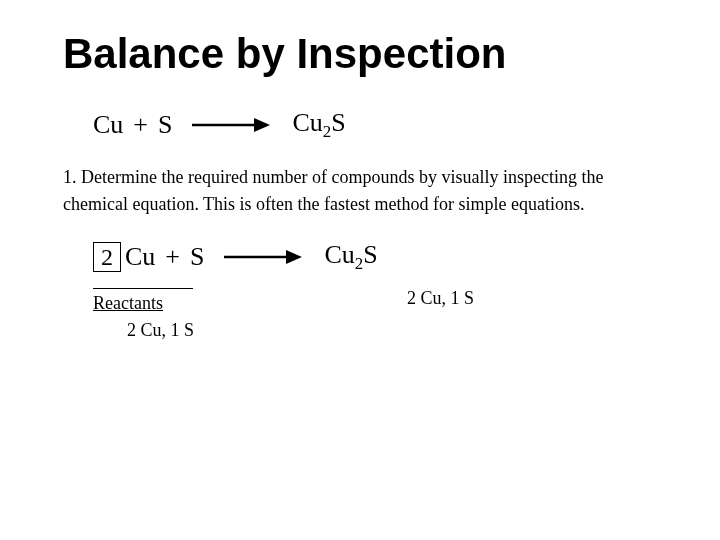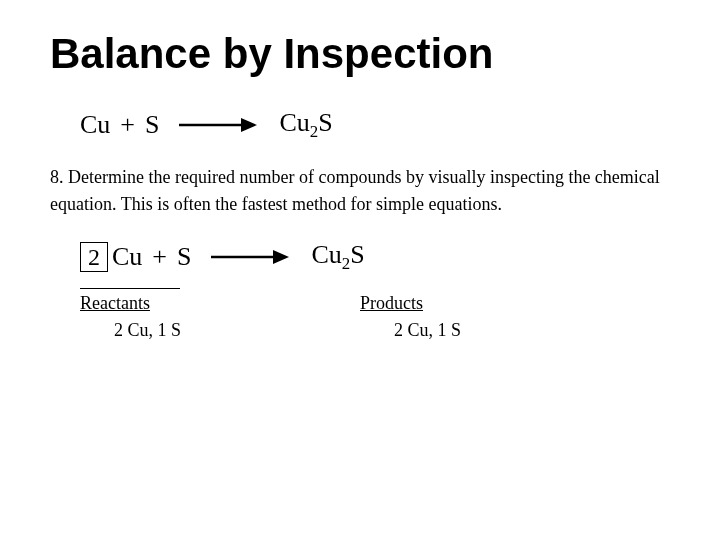--- a/index.html
+++ b/index.html
@@ -8,21 +8,21 @@
       height: 540px;
       background: #ffffff;
       font-family: 'Times New Roman', Times, serif;
       font-size: 18px;
       color: #000;
       overflow: hidden;
     }
     .container {
       width: 720px;
       height: 540px;
-      padding: 30px 50px;
+      padding: 30px 63px;
       display: flex;
       flex-direction: column;
     }
     .title {
       font-size: 42px;
       font-weight: bold;
       font-family: Arial, sans-serif;
       margin-bottom: 20px;
     }
     .equation-row {
@@ -64,21 +64,21 @@
       line-height: 28px;
       font-size: 24px;
       margin-right: 4px;
     }
     .always-check {
       font-size: 18px;
       margin: 6px 0 16px 0;
     }
     .reactants-products-row {
       display: flex;
-      align-items: flex-end;
+      align-items: flex-start;
       gap: 0;
       margin-left: 30px;
     }
     .reactants-col {
       width: 280px;
     }
     .products-col {
       width: 280px;
     }
     .col-header {
@@ -109,21 +109,21 @@
     <span>S</span>
     <span class="arrow">
       <svg viewBox="0 0 80 28" xmlns="http://www.w3.org/2000/svg">
         <line x1="0" y1="14" x2="62" y2="14" stroke="#000" stroke-width="2.5"></line>
         <polygon points="62,7 78,14 62,21" fill="#000"></polygon>
       </svg>
     </span>
     <span>Cu<sub>2</sub>S</span>
   </div>
 
-  <div class="description">8.  Determine the required number of compounds by visually inspecting the chemical equation.  This is often the fastest method for simple equations.</div>
+  <div class="description">1.  Determine the required number of compounds by visually inspecting the chemical equation.  This is often the fastest method for simple equations.</div>
 
   <div class="equation-row-2">
     <span class="coeff-box">2</span>
     <span>Cu</span>
     <span style="margin: 0 10px;">+</span>
     <span>S</span>
     <span class="arrow">
       <svg viewBox="0 0 80 28" xmlns="http://www.w3.org/2000/svg">
         <line x1="0" y1="14" x2="62" y2="14" stroke="#000" stroke-width="2.5"></line>
         <polygon points="62,7 78,14 62,21" fill="#000"></polygon>
@@ -134,17 +134,16 @@
 
 
   <div class="reactants-products-row">
     <div class="reactants-col">
       <div class="col-underline-line"></div>
       <div class="col-header">Reactants</div>
       <div class="col-value">2 Cu, 1 S</div>
     </div>
     <div class="products-col">
       <div style="width:0;height:0;"></div>
-      <div class="col-header">Products</div>
       <div class="col-value">2 Cu, 1 S</div>
     </div>
   </div>
 </div>
 
 </body></html>

